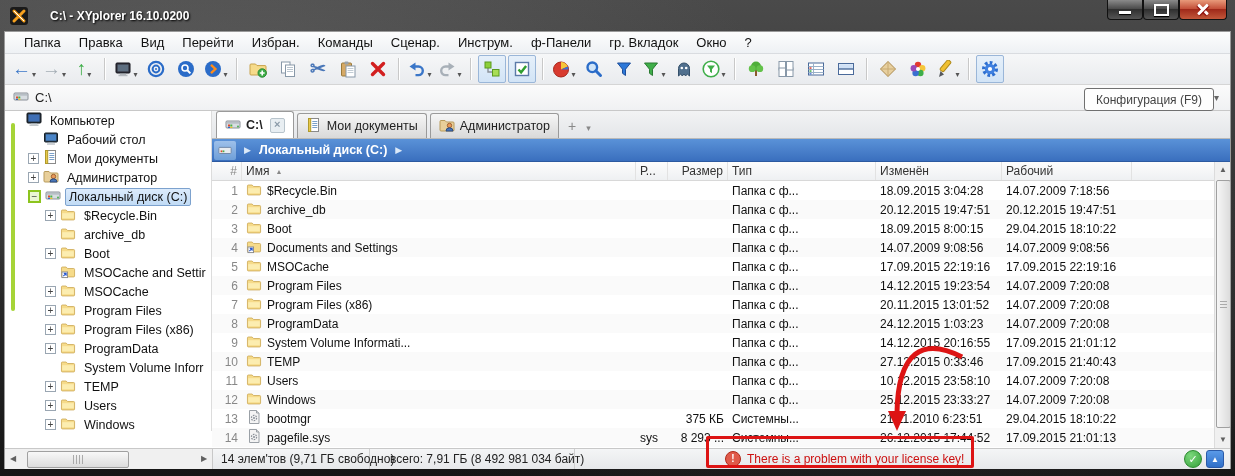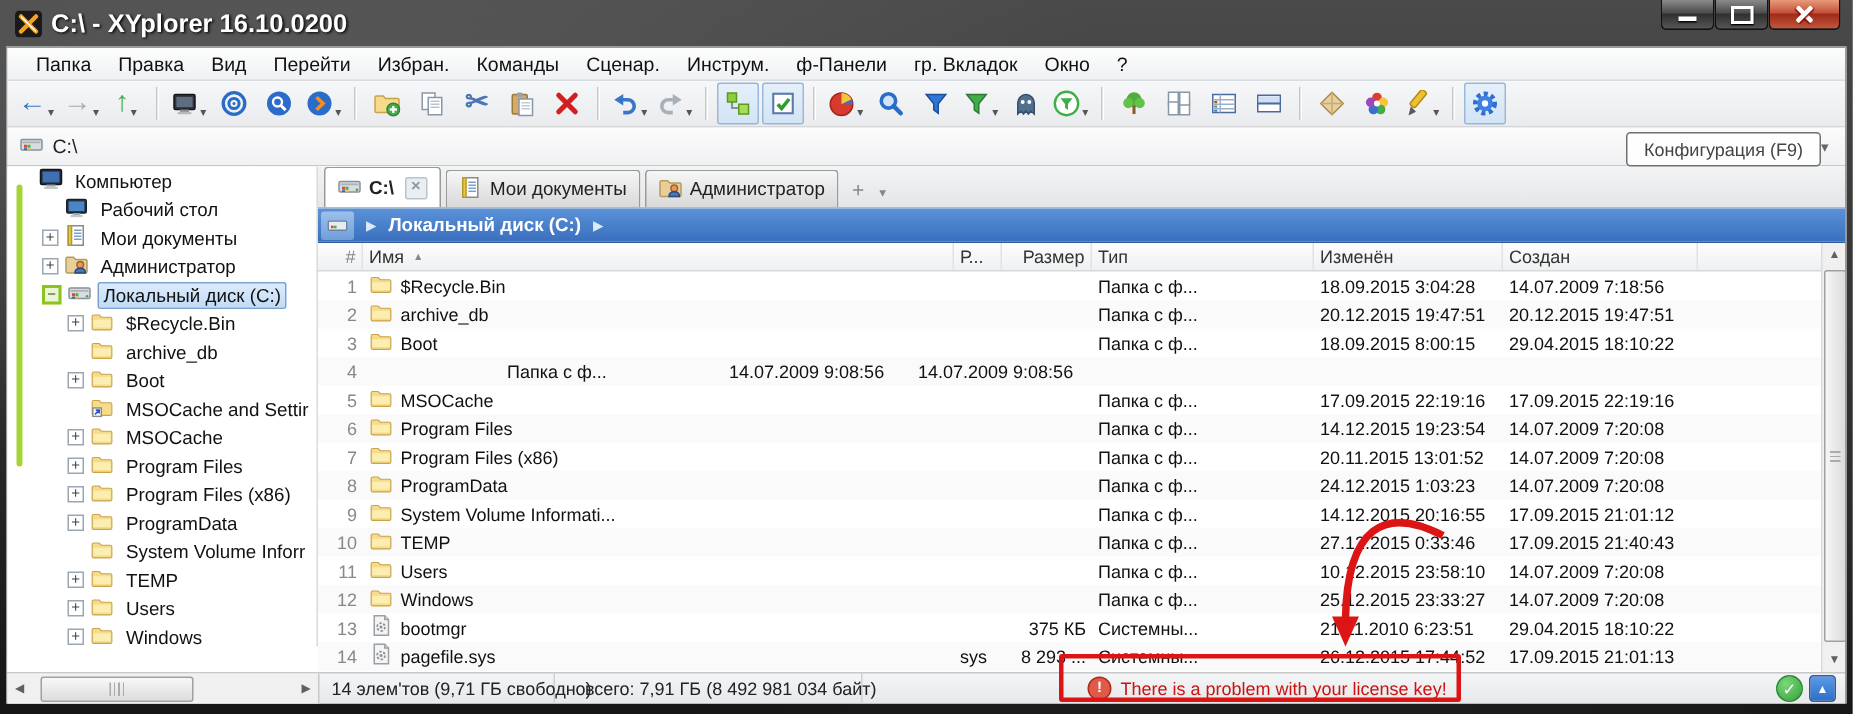--- a/index.html
+++ b/index.html
@@ -3,21 +3,21 @@
 <meta charset="utf-8">
 <style>
   html,body{margin:0;padding:0;background:#555;font-family:"Liberation Sans",sans-serif;}
   .window{position:relative;width:1235px;height:476px;background:
     radial-gradient(ellipse at 15% 20%,rgba(130,130,130,.35),transparent 40%),
     radial-gradient(ellipse at 70% 70%,rgba(100,100,100,.3),transparent 45%),
     linear-gradient(#4a4a4a,#151515);overflow:hidden;}
   
   .titlebar{position:absolute;left:0;top:0;width:1235px;height:31px;display:flex;align-items:center;}
   .applogo{width:18px;height:18px;margin:0 6px 0 10px;flex:0 0 auto;}
-  .title{color:#fff;font-size:17px;font-weight:bold;text-shadow:1px 1px 2px #000;}
+  .title{color:#fff;font-size:12px;font-weight:bold;text-shadow:1px 1px 2px #000;margin-left:16px;}
   .winbtns{position:absolute;right:8px;top:0;display:flex;}
   .wbtn{width:34px;height:19px;border:1px solid #111;border-top:none;border-radius:0 0 4px 4px;
     background:linear-gradient(#8a8a8a,#4c4c4c 45%,#303030 50%,#555);display:flex;align-items:center;justify-content:center;position:relative;}
   .wbtn.close{width:46px;background:linear-gradient(#e89a7a,#c4513a 45%,#a02a1a 50%,#c2573a);}
   .glyph-min{width:12px;height:3px;background:#fff;margin-top:6px;box-shadow:0 1px 1px #000;}
   .glyph-max{width:11px;height:8px;border:2px solid #fff;box-shadow:0 1px 1px #000;}
   .glyph-x1,.glyph-x2{position:absolute;left:16px;top:8px;width:14px;height:3px;background:#fff;border-radius:1px;box-shadow:0 1px 1px #800;}
   .glyph-x1{transform:rotate(45deg);} .glyph-x2{transform:rotate(-45deg);}
   
   .client{position:absolute;left:4px;top:31px;width:1227px;height:438px;background:#f0f0f0;border:1px solid #9a9a9a;box-sizing:border-box;}
@@ -629,21 +629,21 @@
           <span class="blabel">Локальный диск (C:)</span>
           <span class="bsep">▶</span>
         </div>
         <div class="fheader">
             <span class="fh c-num" style="justify-content: flex-end;">#</span>
             <span class="fh c-name">Имя<span class="sorticon">▲</span></span>
             <span class="fh c-ext">Р...</span>
             <span class="fh c-size" style="justify-content: flex-end;">Размер</span>
             <span class="fh c-type">Тип</span>
             <span class="fh c-mod">Изменён</span>
-            <span class="fh c-cre">Создан</span>
+            <span class="fh c-cre">Рабочий</span>
           </div>
         <div class="fbody">
             <div class="frow">
               <span class="fc c-num">1</span>
               <span class="fc c-name">
                 <span class="fico"><svg width="16" height="15" viewBox="0 0 16 16">
                     <path d="M1 4.2 q0-1 1-1 h4 l1.5 1.6 h6.5 q1 0 1 1 v7 q0 1-1 1 h-12 q-1 0-1-1 z" fill="#f6db8a" stroke="#c8a34c" stroke-width="0.8"></path>
                     <path d="M1.8 6.6 h12.4 v5.4 h-12.4 z" fill="#fcedb0"></path>
                   </svg></span>
                 <span>$Recycle.Bin</span>
@@ -679,20 +679,28 @@
                 <span>Boot</span>
               </span>
               <span class="fc c-ext"></span>
               <span class="fc c-size"></span>
               <span class="fc c-type">Папка с ф...</span>
               <span class="fc c-mod">18.09.2015 8:00:15</span>
               <span class="fc c-cre">29.04.2015 18:10:22</span>
             </div>
             <div class="frow">
               <span class="fc c-num">4</span>
+              <span class="fc c-name">
+                <span class="fico"><svg width="16" height="15" viewBox="0 0 16 16">
+                    <path d="M1 4.2 q0-1 1-1 h4 l1.5 1.6 h6.5 q1 0 1 1 v7 q0 1-1 1 h-12 q-1 0-1-1 z" fill="#f6db8a" stroke="#c8a34c" stroke-width="0.8"></path>
+                    <rect x="1.5" y="8.5" width="6" height="6" fill="#fff" stroke="#8a8a8a"></rect>
+                    <path d="M3 13 l3-3 M6 12.5 v-2.5 h-2.5" fill="none" stroke="#2a5ad0" stroke-width="1.2"></path>
+                  </svg></span>
+                <span>Documents and Settings</span>
+              </span>
               <span class="fc c-ext"></span>
               <span class="fc c-size"></span>
               <span class="fc c-type">Папка с ф...</span>
               <span class="fc c-mod">14.07.2009 9:08:56</span>
               <span class="fc c-cre">14.07.2009 9:08:56</span>
             </div>
             <div class="frow">
               <span class="fc c-num">5</span>
               <span class="fc c-name">
                 <span class="fico"><svg width="16" height="15" viewBox="0 0 16 16">

